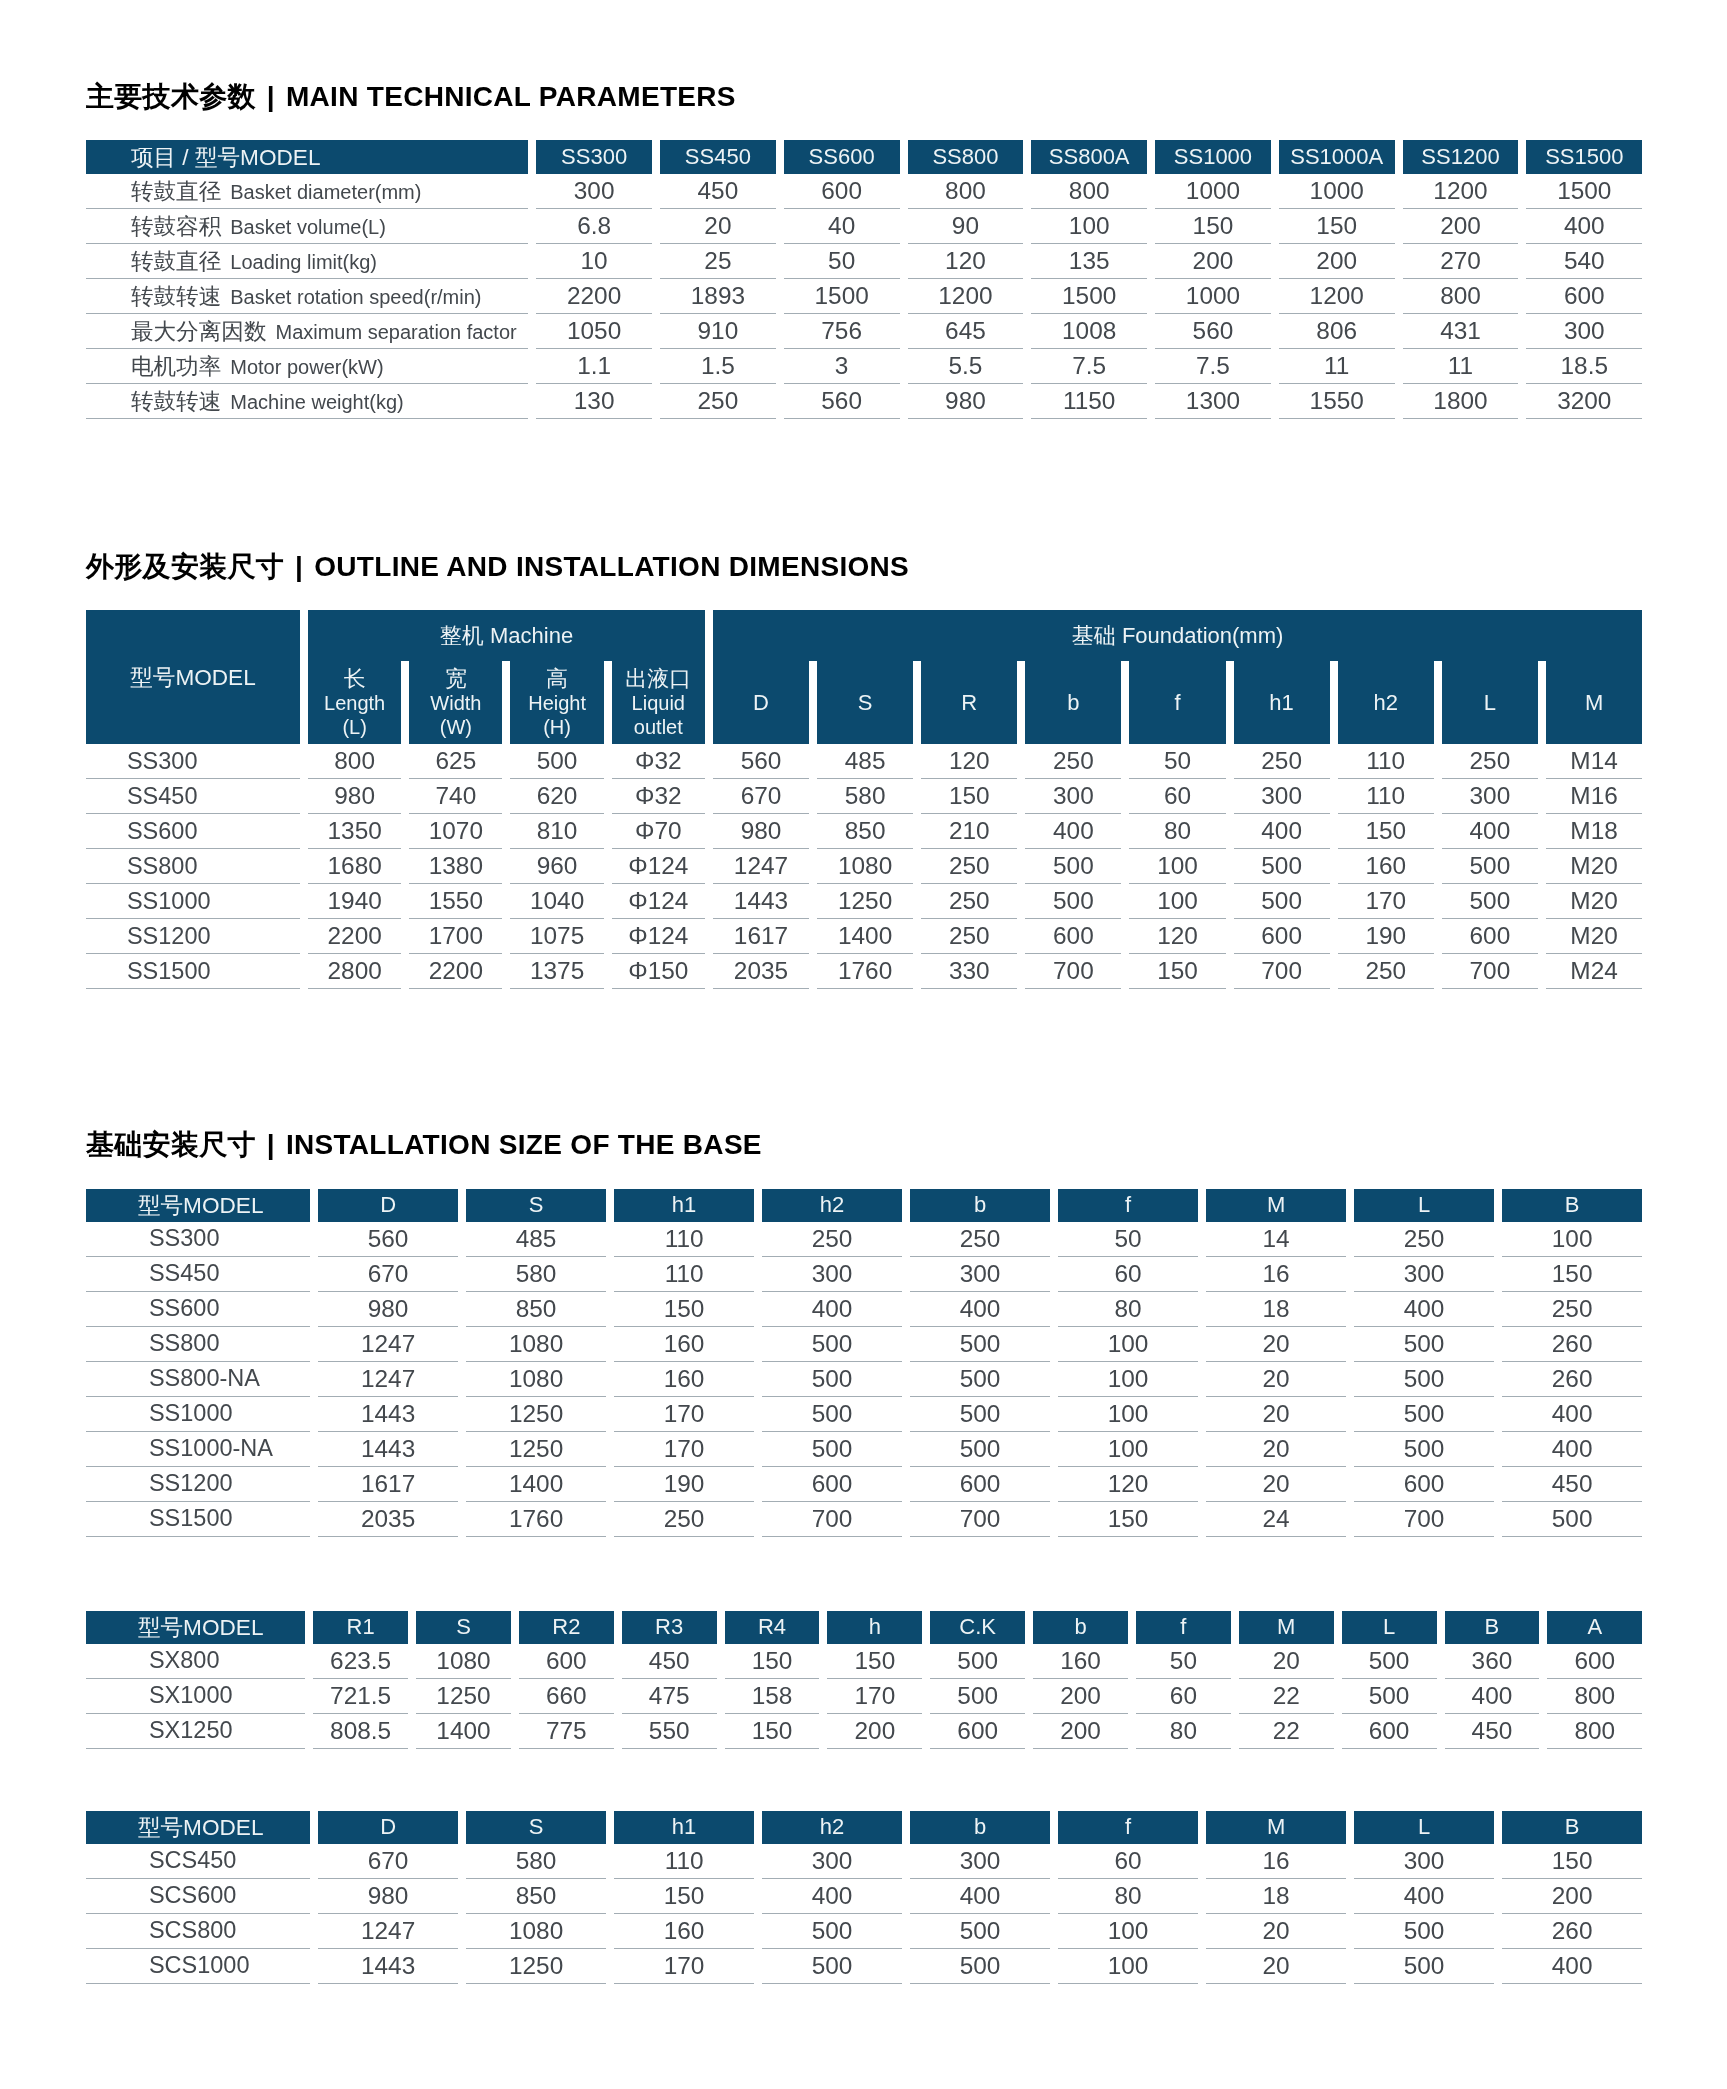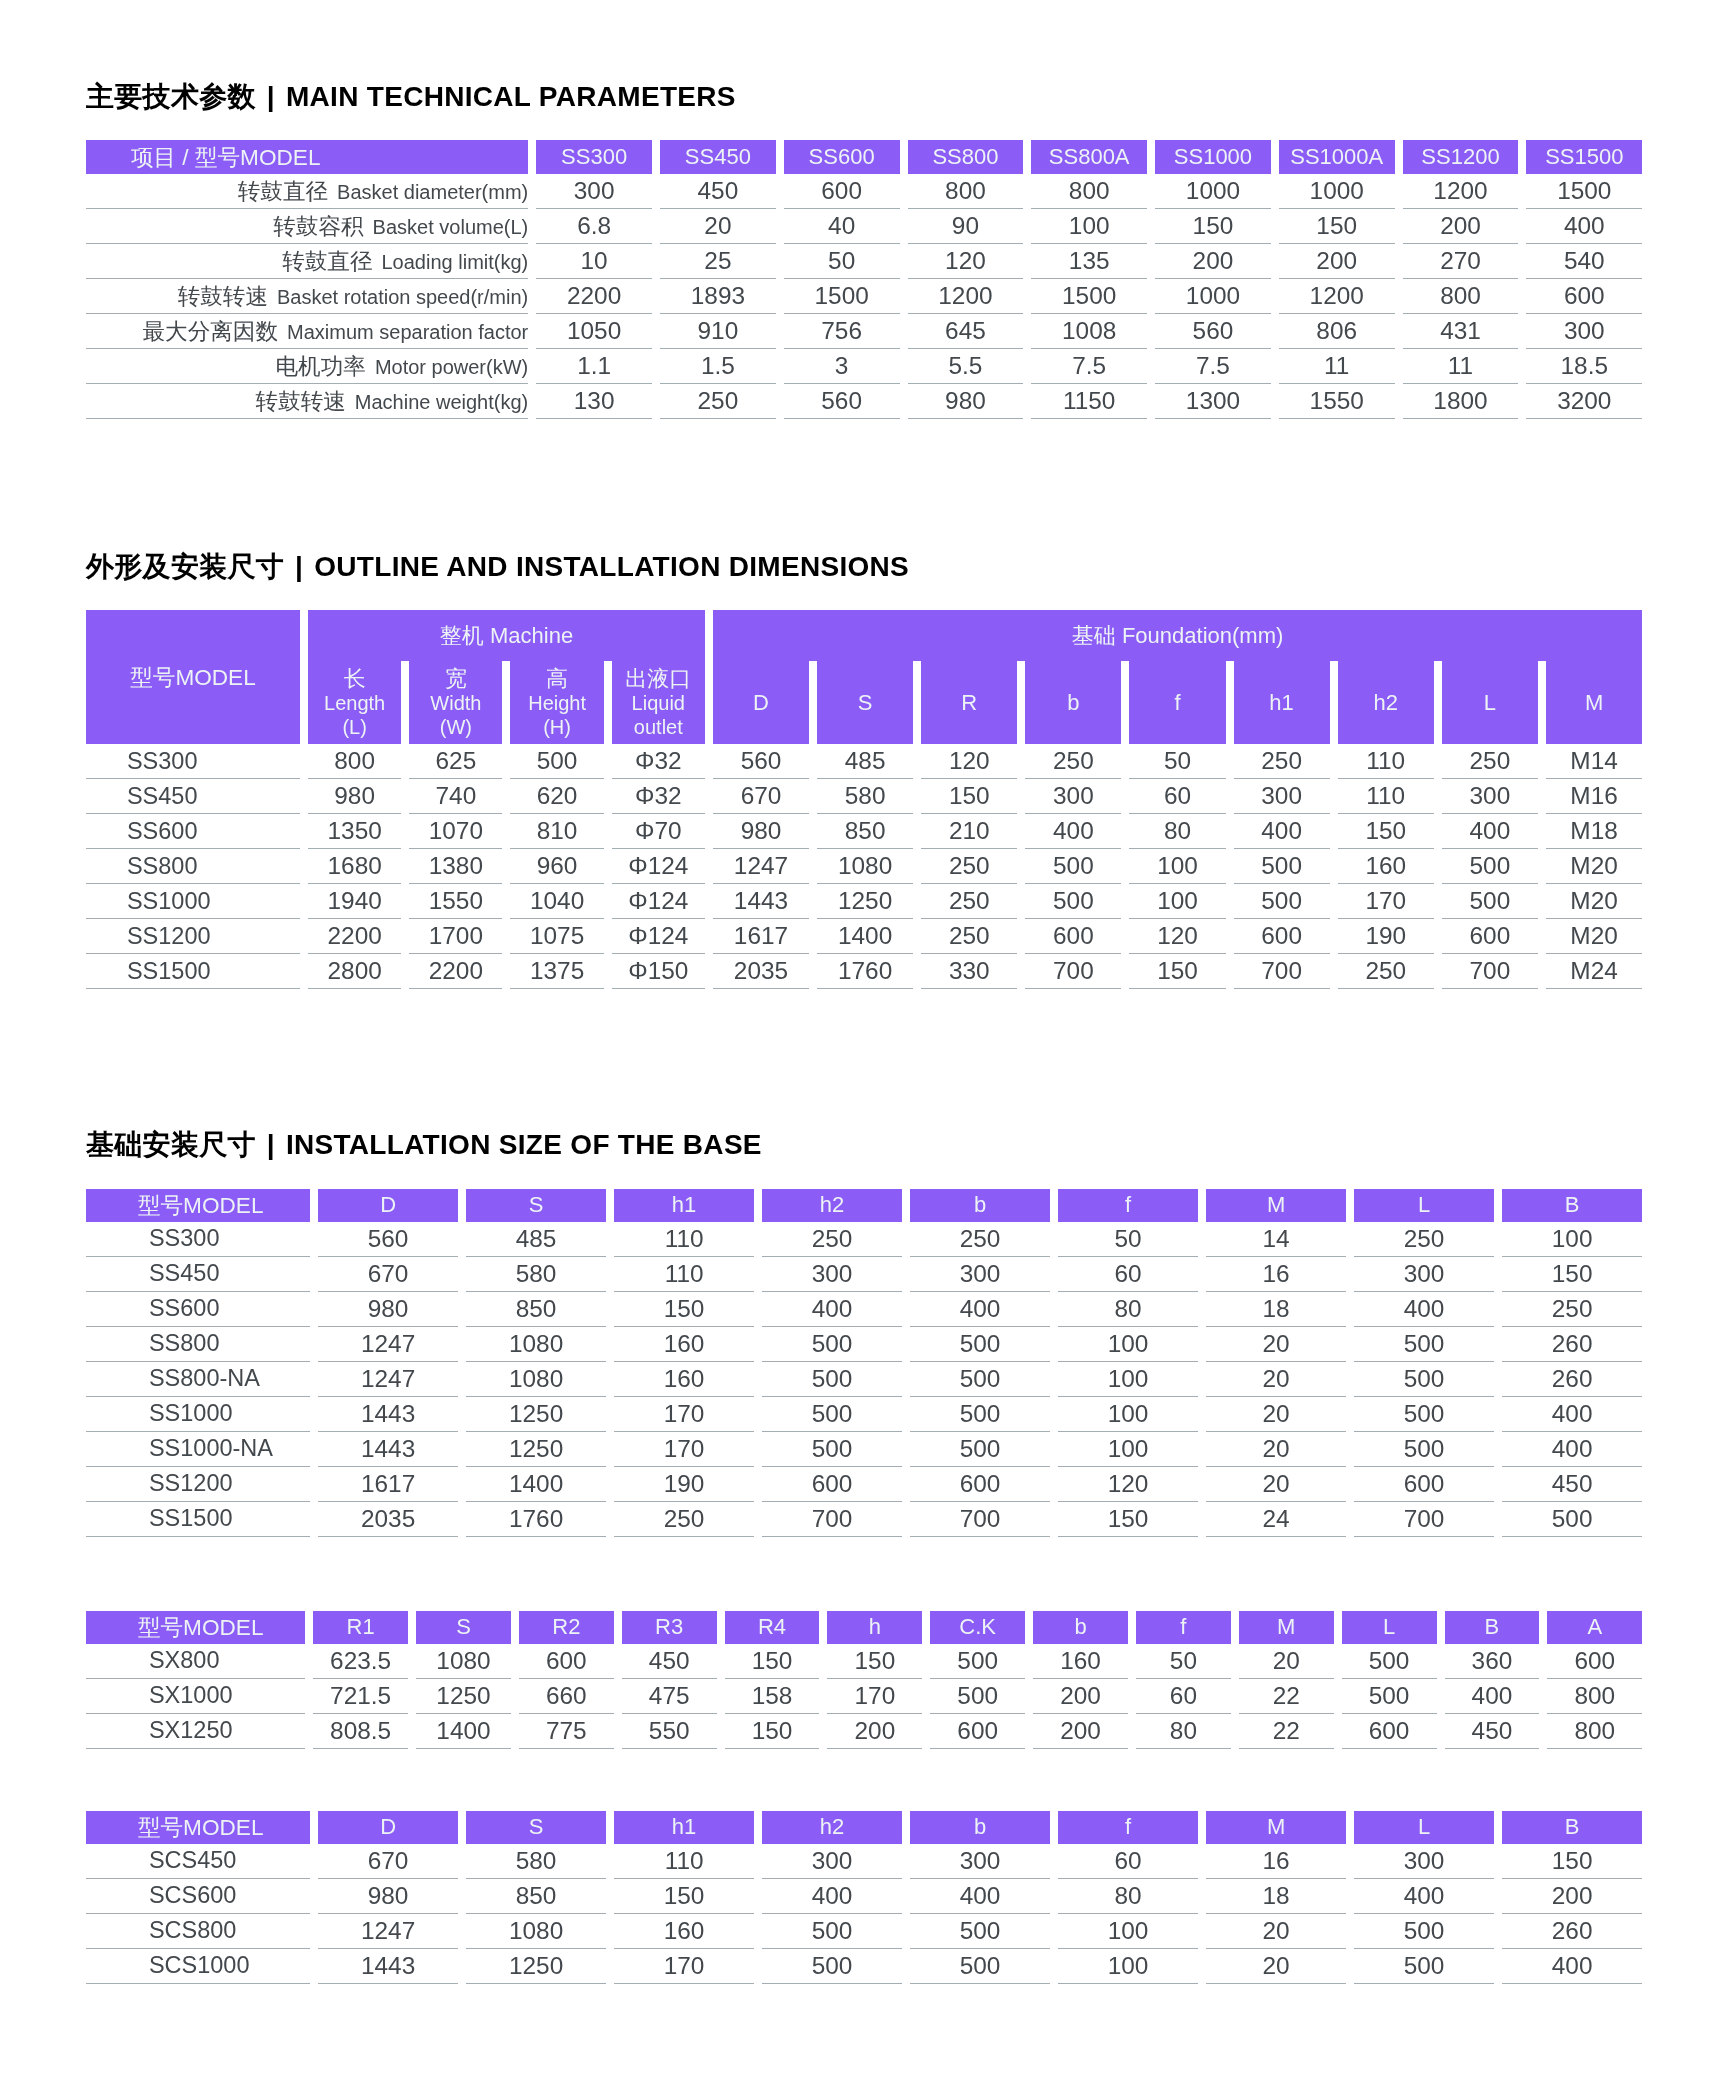--- a/index.html
+++ b/index.html
@@ -6,28 +6,28 @@
   html,body { margin:0; padding:0; background:#ffffff; }
   body { font-family:"Liberation Sans","DejaVu Sans",sans-serif; color:#3F454A; }
   .page { width:1728px; height:2090px; background:#ffffff; padding:81px 86px 0 86px; overflow:hidden; }
 
   .section-title { font-size:28px; font-weight:bold; color:#000000; margin:0 0 27px 0; letter-spacing:0.3px; line-height:1.15; }
   .title-sep { padding:0 11px; }
   .sec-outline { margin-top:132px; }
   .sec-base { margin-top:140px; }
 
   table.spec { width:calc(100% + 16.3px); margin-left:-8.1px; border-collapse:separate; border-spacing:8.1px 0; table-layout:fixed; }
-  table.spec th { background:#8b5cf6; color:#EDF3F5; font-weight:normal; vertical-align:middle; text-align:center; padding:0; }
+  table.spec th { background:#0c4a6e; color:#EDF3F5; font-weight:normal; vertical-align:middle; text-align:center; padding:0; }
   table.spec td { text-align:center; vertical-align:middle; border-bottom:1.8px solid #A3ADB4; padding:0; font-size:24.4px; color:#43484D; }
 
   
   .t-main th { height:34px; font-size:22px; }
   .t-main th.th-first { text-align:left; padding-left:45px; font-size:22.6px; }
   .t-main td { height:35px; }
-  .t-main td.td-label { text-align:right; padding-left:45px; }
+  .t-main td.td-label { text-align:left; padding-left:45px; }
   .t-main col { width:7.8%; }
   .t-main col:first-child { width:29.8%; }
   .lab-zh { font-size:22.6px; margin-right:9px; }
   .lab-en { font-size:20px; }
 
   
   .t-outline th.th-model { font-size:22.6px; }
   .t-outline th.th-group { height:51px; font-size:22px; }
   .t-outline th.th-sub { height:83px; font-size:22px; line-height:1.18; }
   .t-outline .subline { font-size:20px; }

